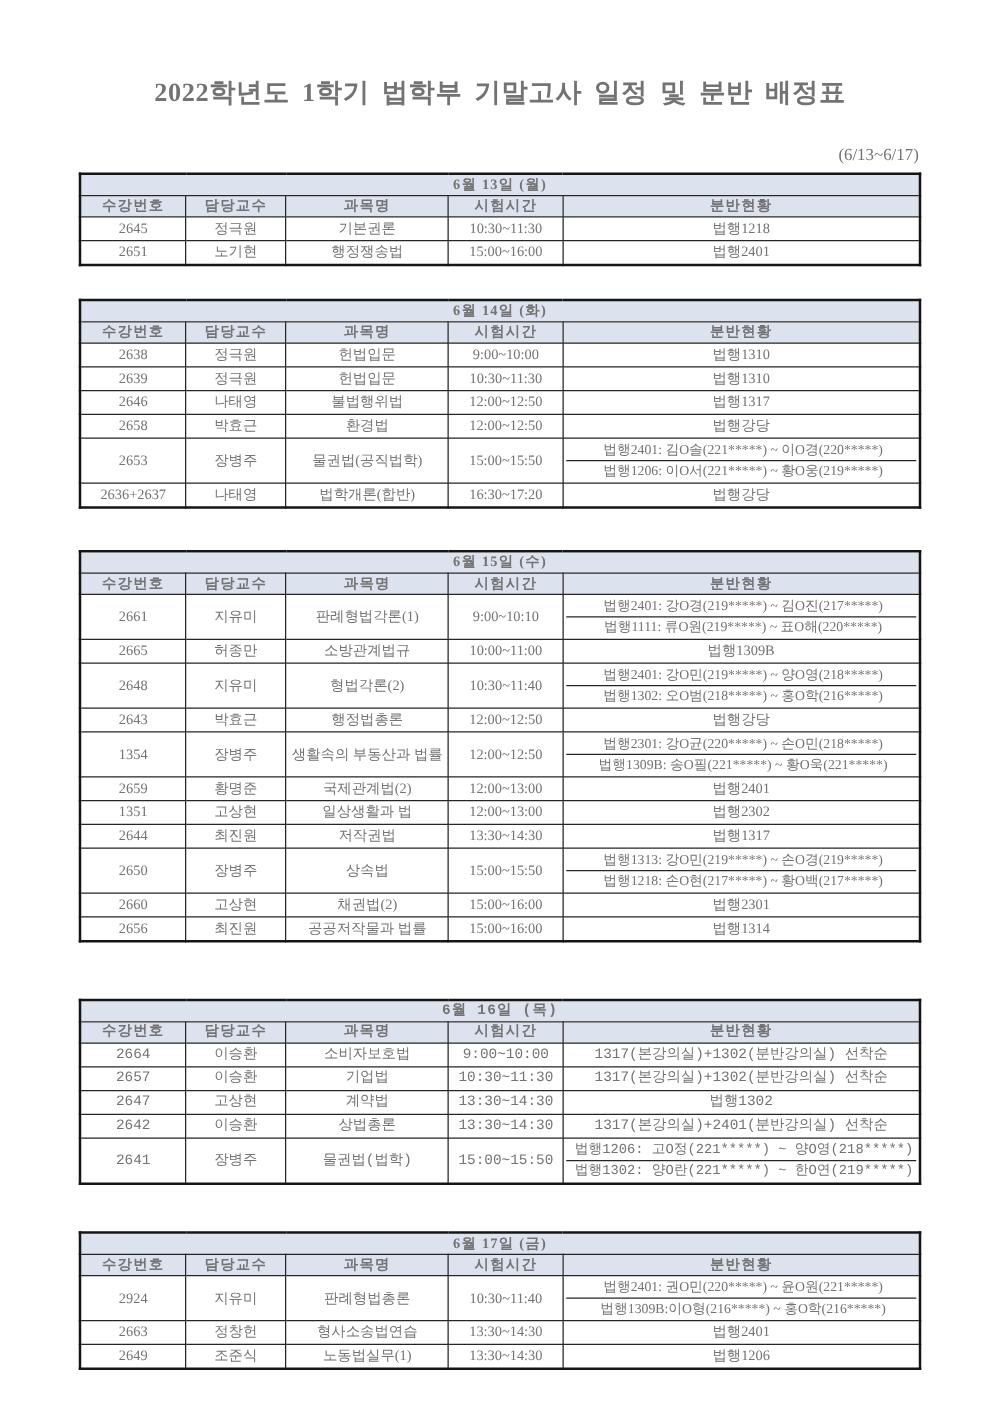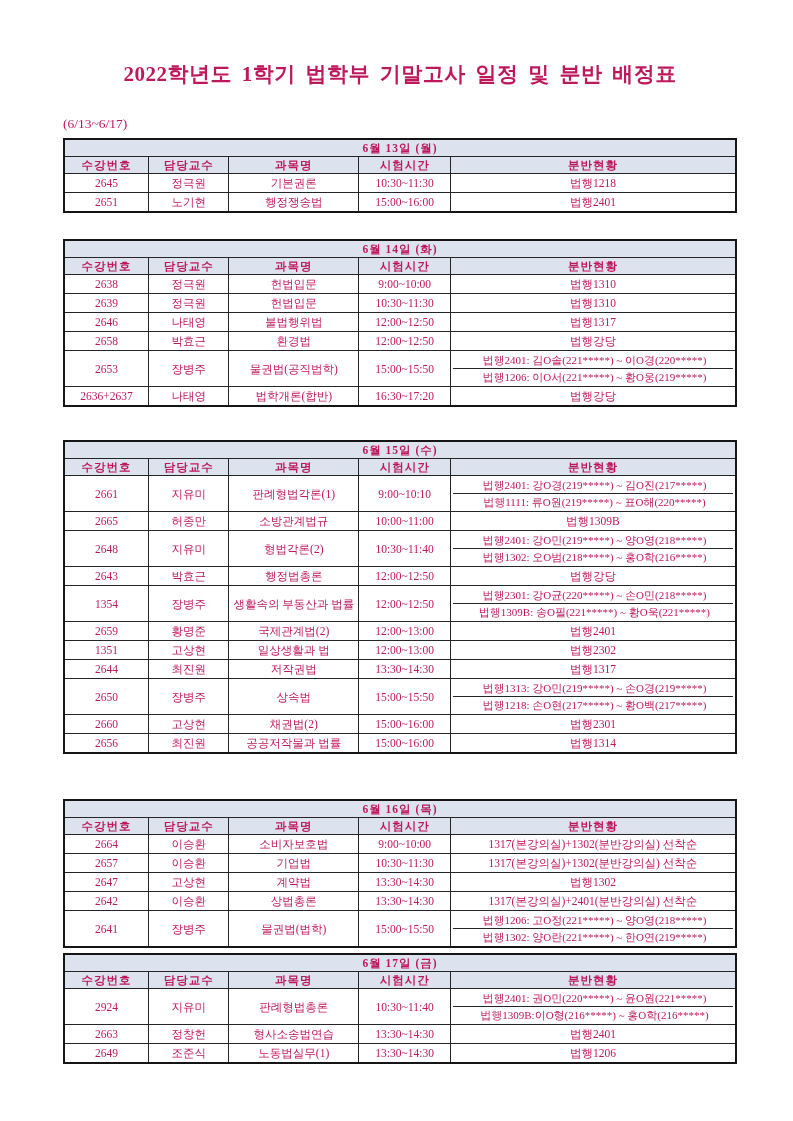--- a/index.html
+++ b/index.html
@@ -1,26 +1,26 @@
 <!DOCTYPE html>
 <html lang="ko"><head>
 <meta charset="utf-8">
 <style>
   html,body{margin:0;padding:0;background:#e8e8e8;}
   body{font-family:"Liberation Serif","DejaVu Serif",serif;}
   .page{
     position:relative;width:793px;height:1121px;margin:0 auto;background:#ffffff;
-    box-sizing:border-box;padding:56px 56px 16px 63px;color:#be185d;overflow:hidden;
+    box-sizing:border-box;padding:56px 56px 16px 63px;color:#737373;overflow:hidden;
   }
   .page-title{
     text-align:center;font-size:21px;font-weight:bold;letter-spacing:0.5px;
     margin:4px 0 0 0;word-spacing:4px;
   }
   .date-range{
-    text-align:left;font-size:13.5px;margin:28px 2px 6px 0;
+    text-align:right;font-size:13.5px;margin:28px 2px 6px 0;
   }
   table.exam{
     width:100%;border-collapse:collapse;table-layout:fixed;
     border:2px solid #151515;
   }
   table.exam th,table.exam td{
     border:1px solid #252525;font-size:11.5px;text-align:center;
     padding:1px 2px;line-height:14px;overflow:hidden;white-space:nowrap;
   }
   th.date-h{
@@ -34,21 +34,21 @@
   td.sections{padding:0;}
   td.sections .section-line{padding:1px 2px;line-height:14px;}
   td.sections.split .section-line{
     text-align:center;padding:1px 4px 1px 7px;border-bottom:1px solid #252525;
     font-size:11px;
   }
   td.sections.split .section-line:last-child{border-bottom:none;}
   .gap-0{margin-bottom:26px;}
   .gap-1{margin-bottom:33px;}
   .gap-2{margin-bottom:45px;}
-  .gap-3{margin-bottom:5px;}
+  .gap-3{margin-bottom:37px;font-family:Liberation Mono, monospace;}
   .gap-4{margin-bottom:0;}
 </style>
 </head>
 <body>
 
 <div class="page">
   <h1 class="page-title">2022학년도 1학기 법학부 기말고사 일정 및 분반 배정표</h1>
   <div class="date-range">(6/13~6/17)</div>
   <div id="tables-host">
   <table class="exam gap-0">

